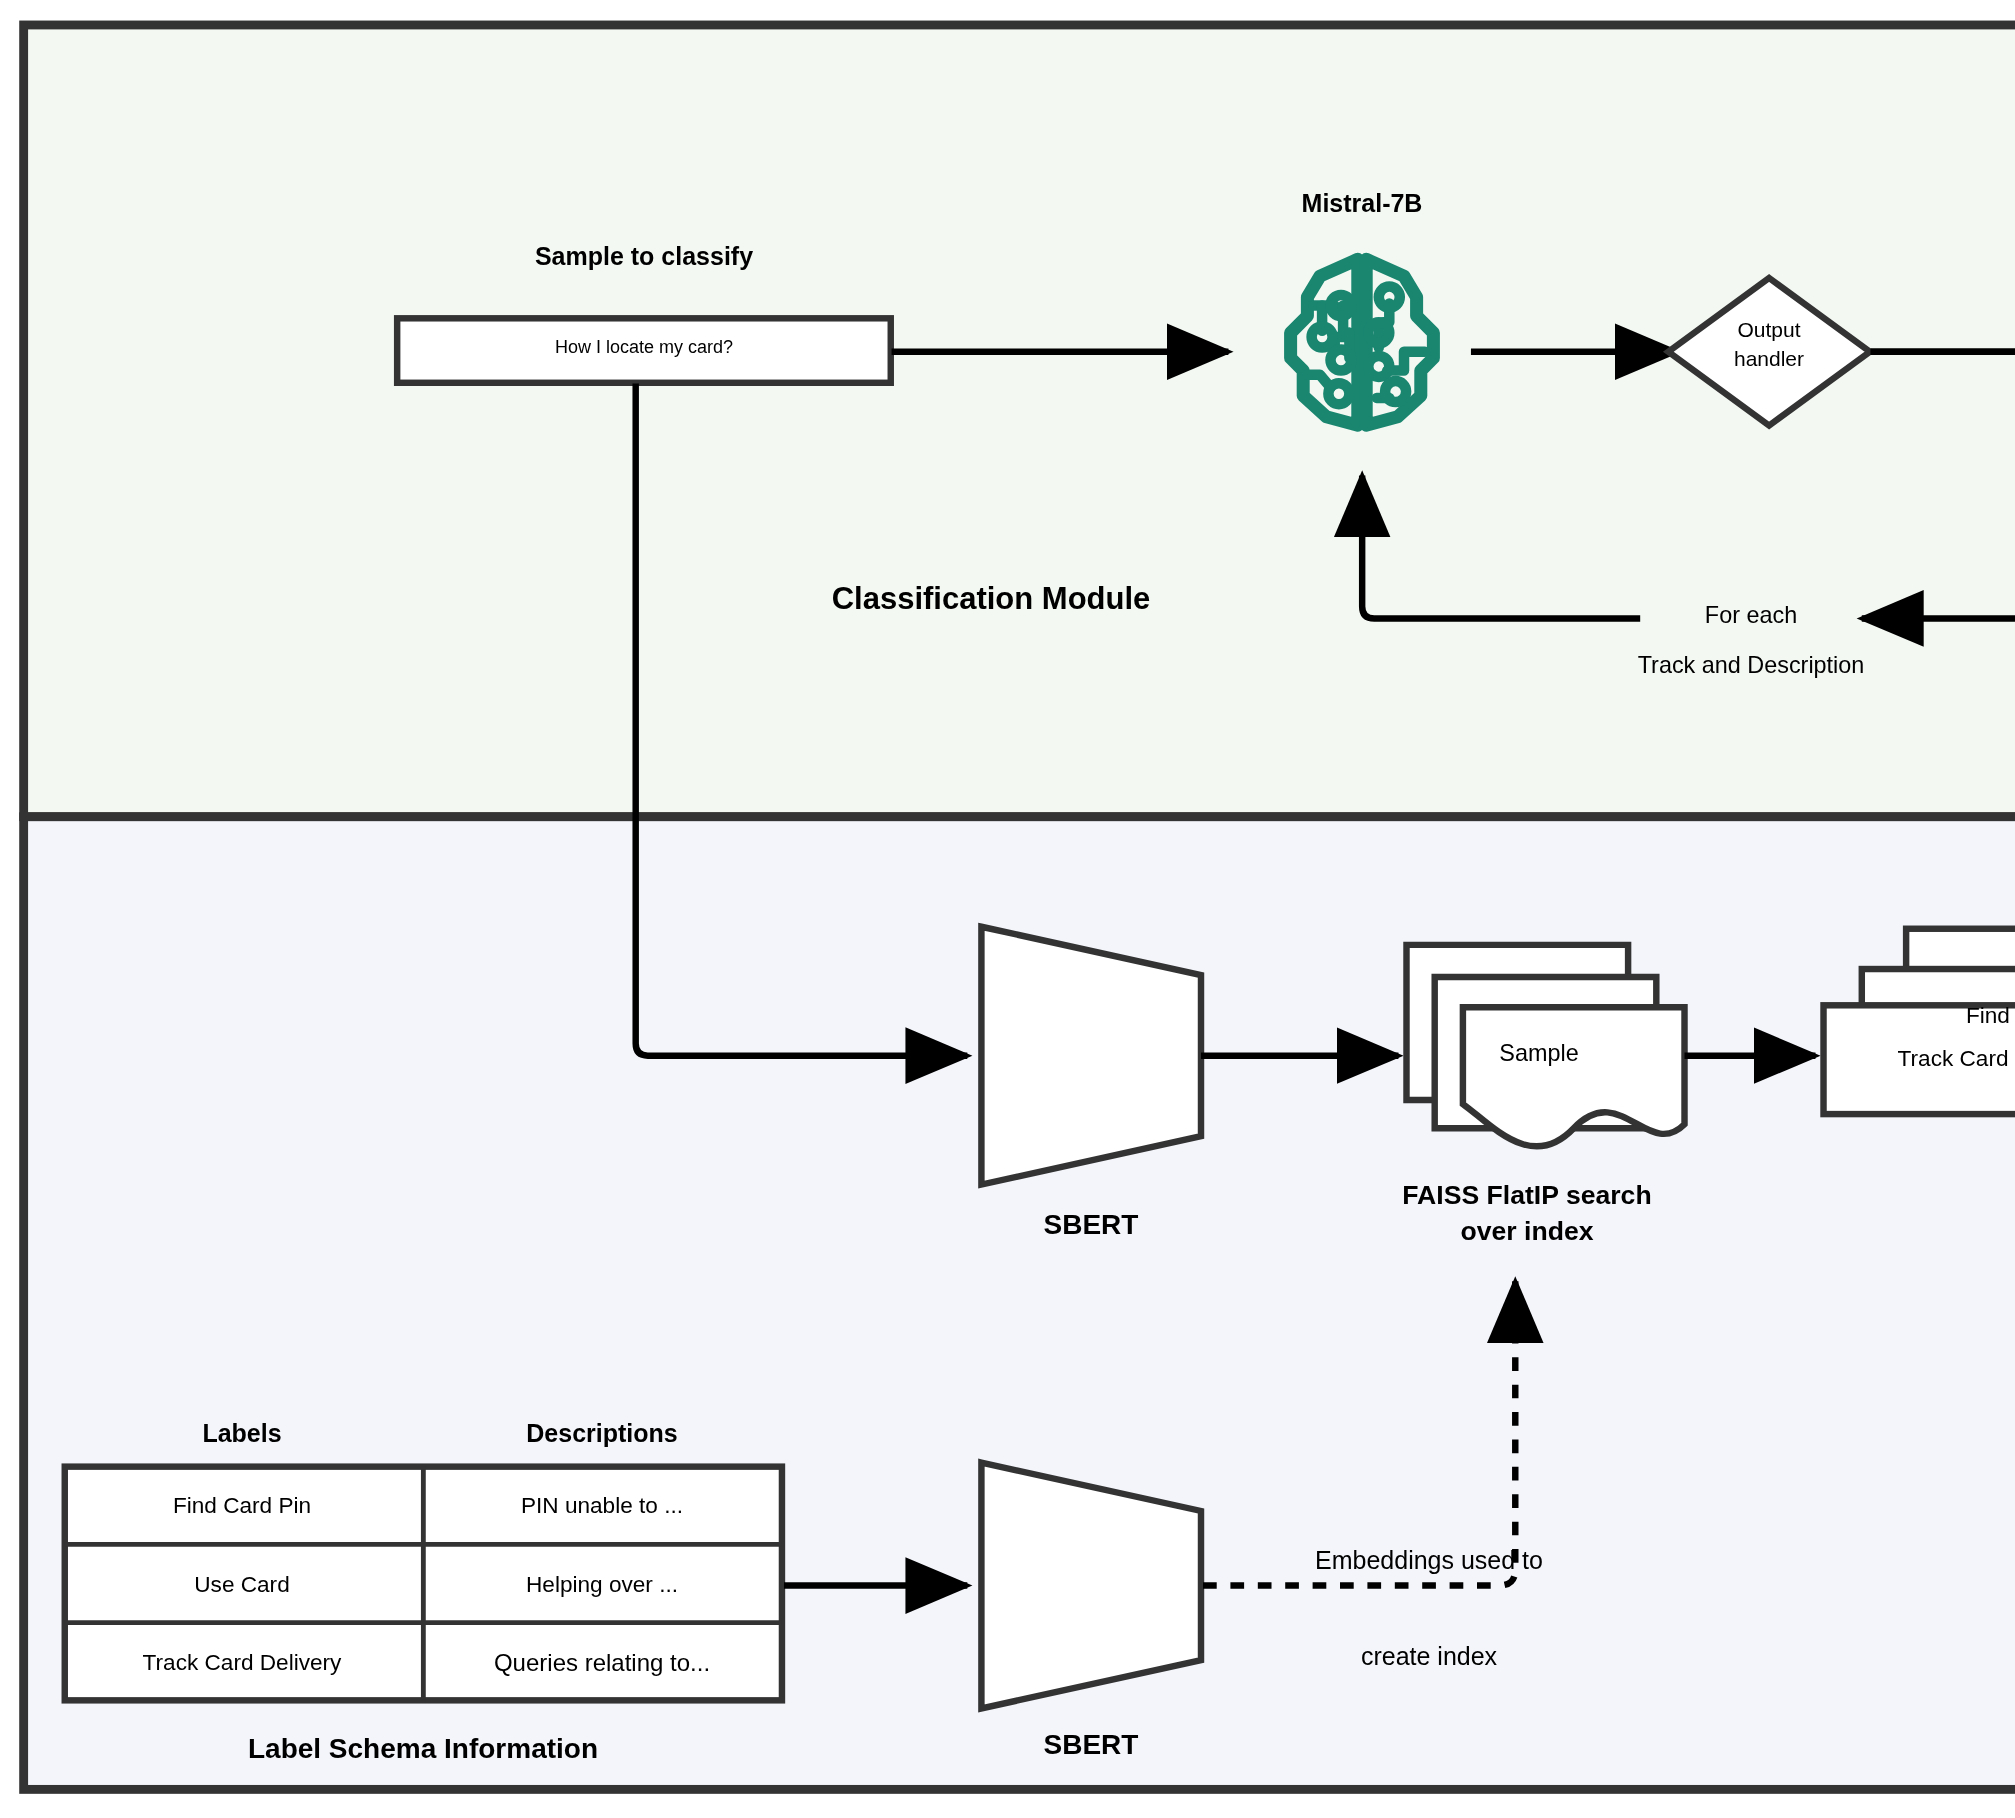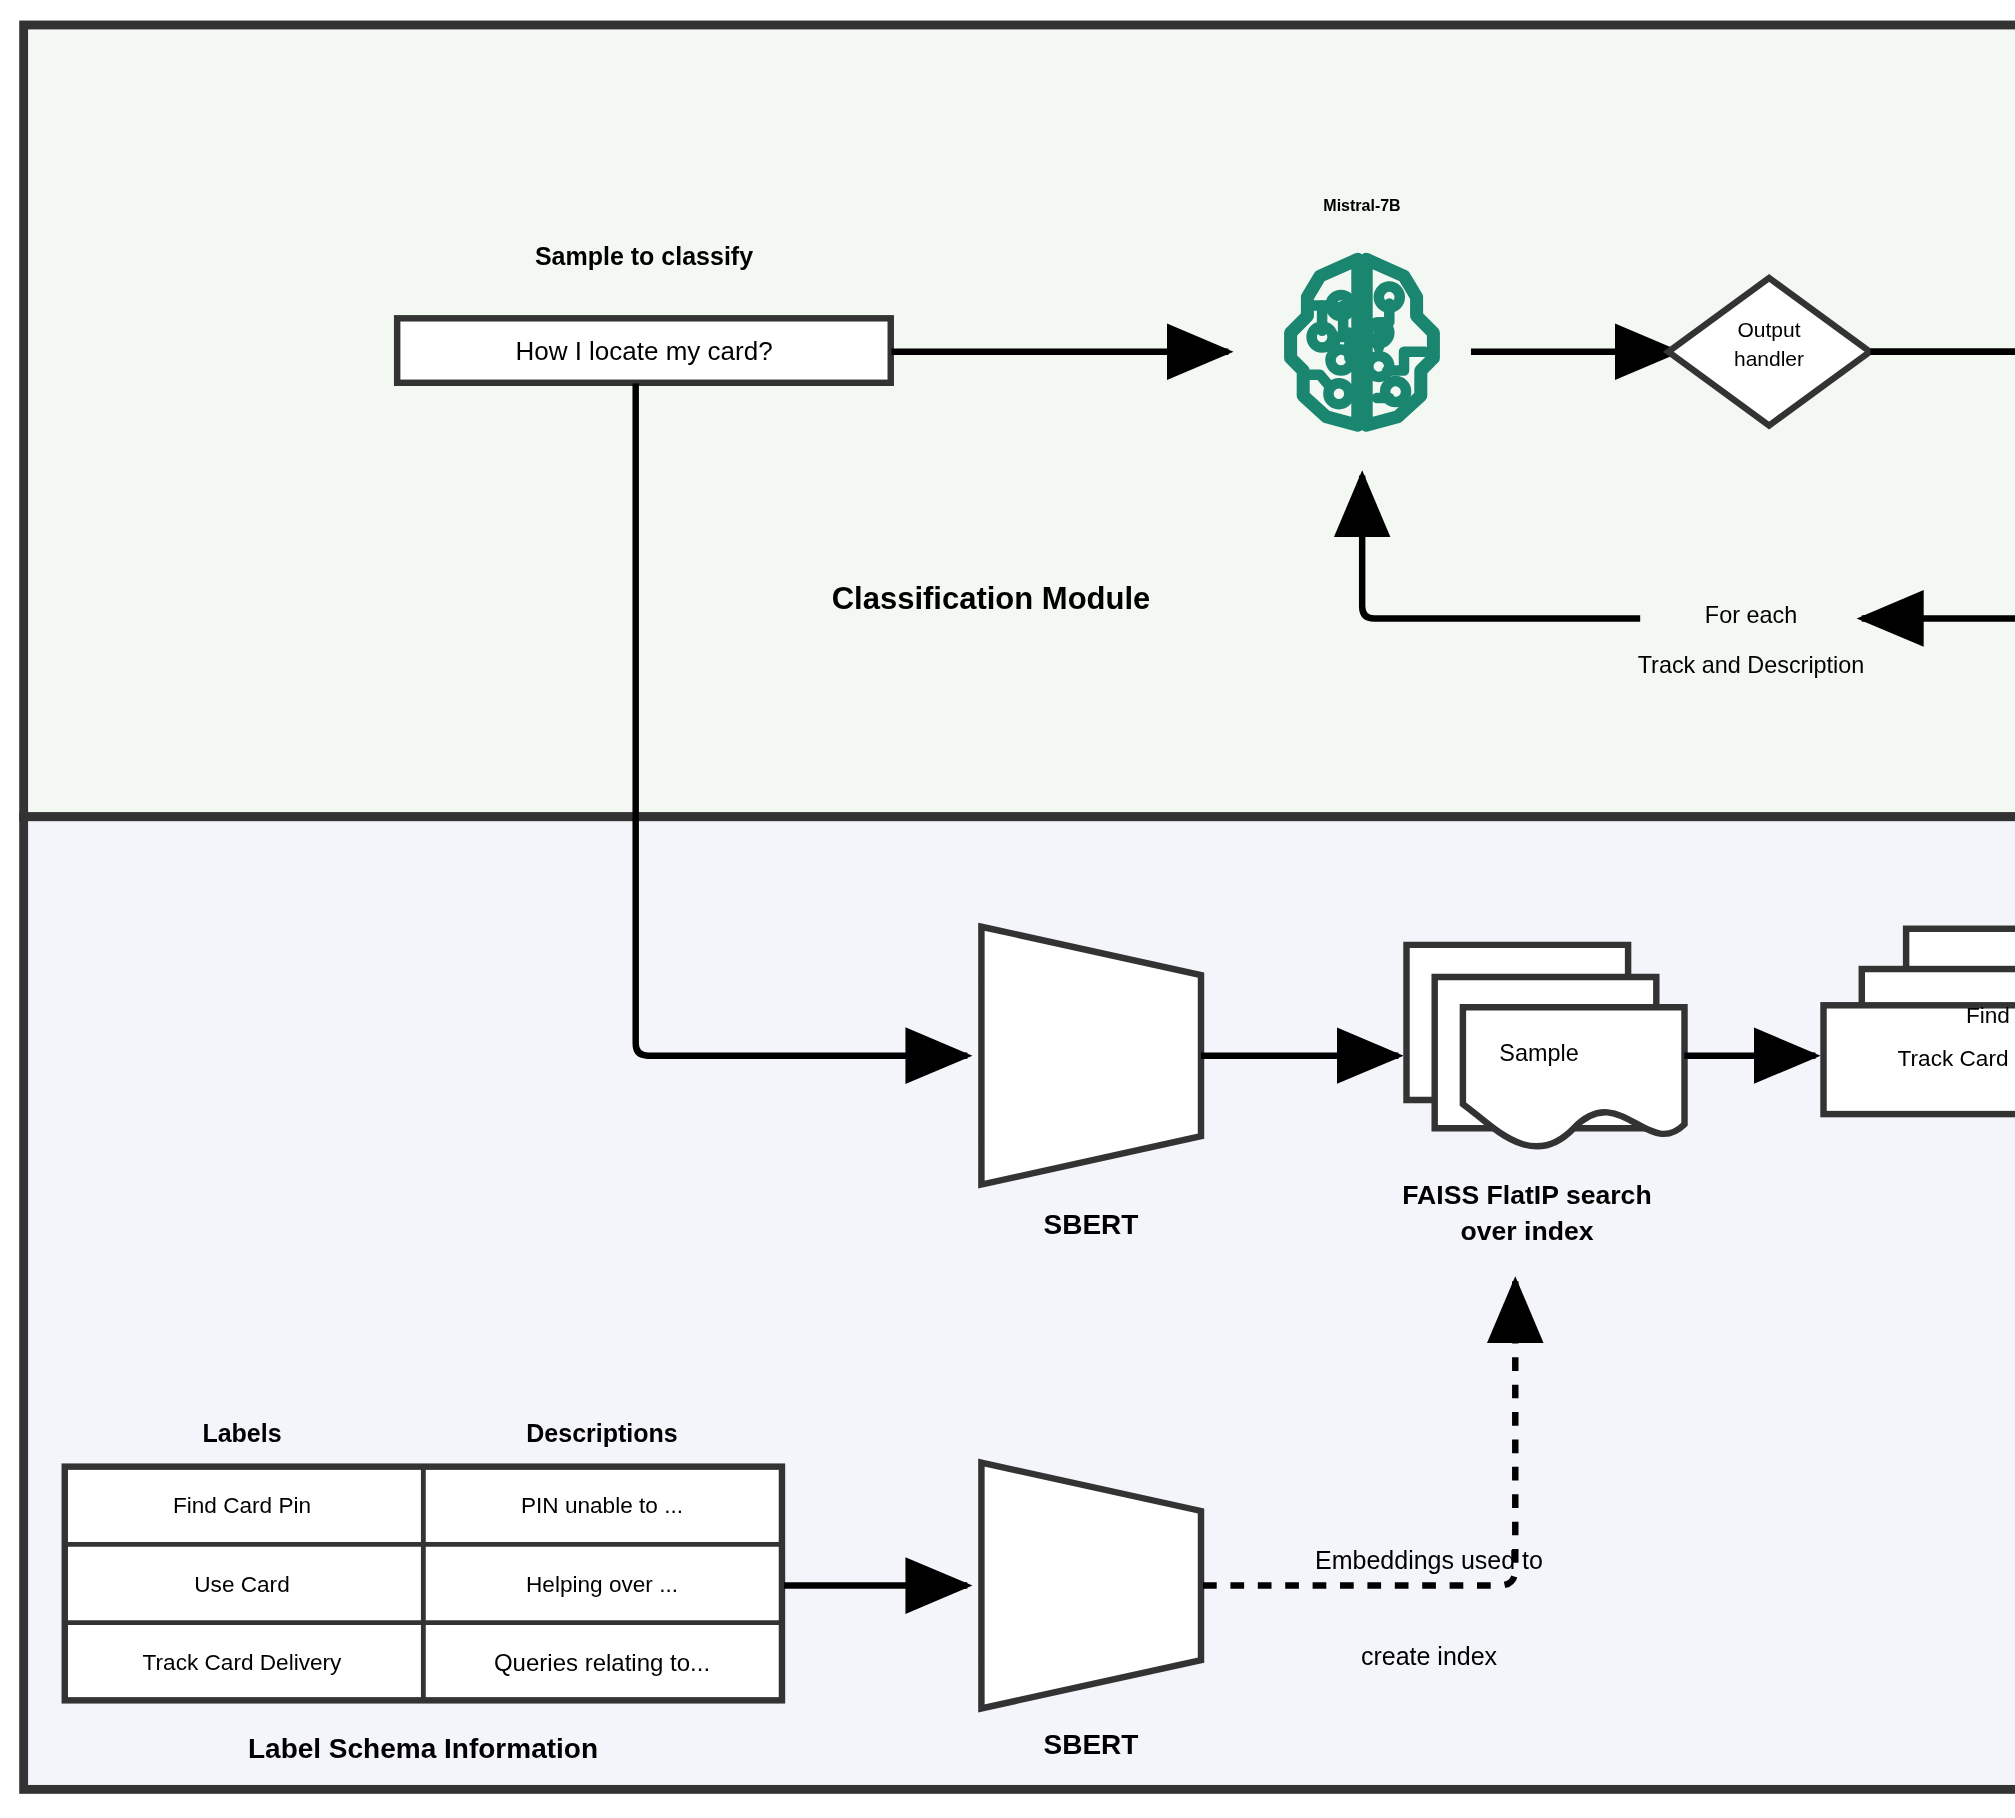--- a/index.html
+++ b/index.html
@@ -78,23 +78,23 @@
 
     <line x1="1945" y1="3935" x2="2400" y2="3935" stroke="#000" stroke-width="16" marker-end="url(#arrowBlack)"></line>
 
     <polygon points="2435,3630 2980,3750 2980,4120 2435,4240" fill="#ffffff" stroke="#333333" stroke-width="16"></polygon>
 
     <path d="M2985,3935 L3720,3935 Q3760,3935 3760,3895 L3760,3180" fill="none" stroke="#000" stroke-width="16" stroke-dasharray="34 34" marker-end="url(#arrowBlack)"></path>
   </svg>
 
   <div class="lbl bold ctr" style="left:644px;top:242px;font-size:25px;">Sample to classify</div>
 
-  <div class="lbl ctr" style="left:644px;top:337px;font-size:26px;">How I locate my card?</div>
+  <div class="lbl ctr" style="left:644px;top:337px;font-size:18px;">How I locate my card?</div>
 
-  <div class="lbl bold ctr" style="left:1362px;top:197px;font-size:16px;">Mistral-7B</div>
+  <div class="lbl bold ctr" style="left:1362px;top:189px;font-size:25px;">Mistral-7B</div>
 
   <div class="lbl ctr" style="left:1769px;top:318px;font-size:21px;">Output</div>
   <div class="lbl ctr" style="left:1769px;top:347px;font-size:21px;">handler</div>
 
   <div class="lbl ctr" style="left:1751px;top:602px;font-size:23.4px;">For each</div>
   <div class="lbl ctr" style="left:1751px;top:652px;font-size:23.4px;">Track and Description</div>
 
   <div class="lbl bold ctr" style="left:991px;top:582px;font-size:31px;">Classification Module</div>
 
   <div class="lbl bold ctr" style="left:1091px;top:1209px;font-size:28px;">SBERT</div>

